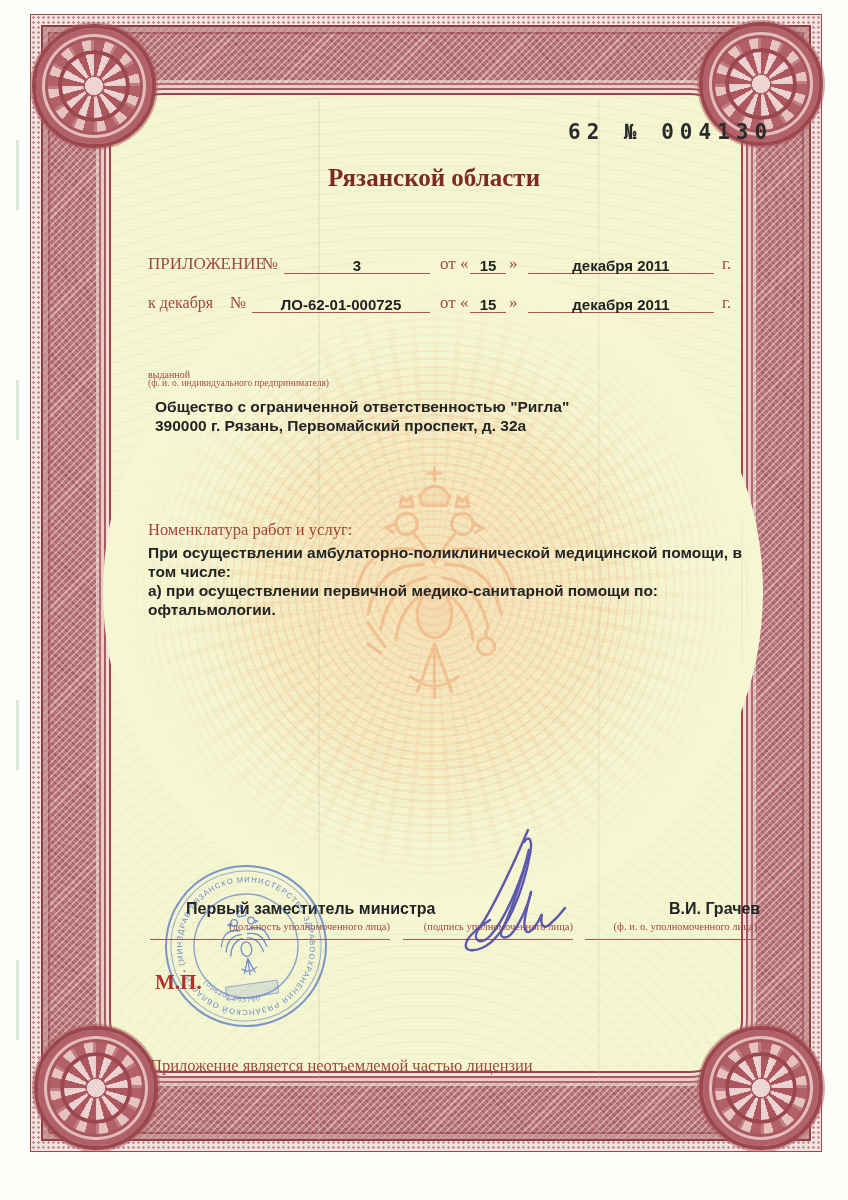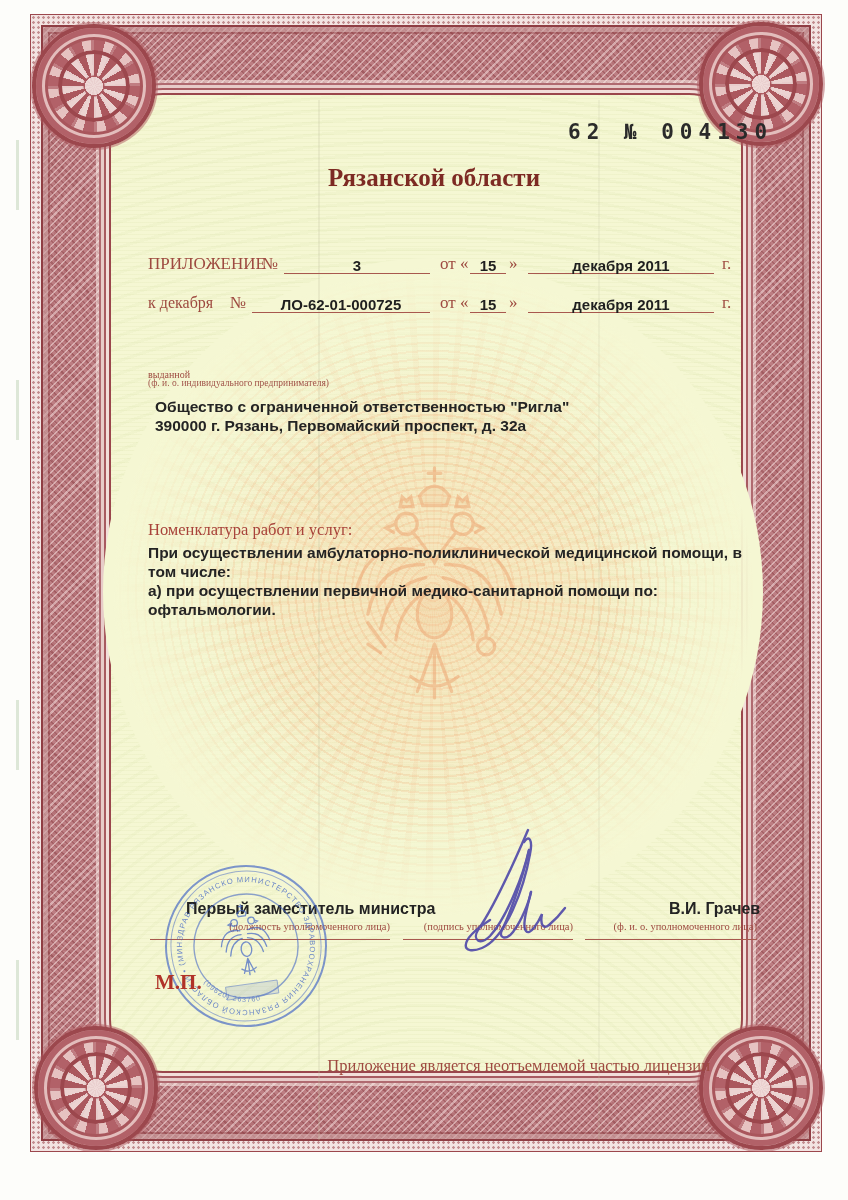--- a/index.html
+++ b/index.html
@@ -98,21 +98,21 @@
     font-size:15.5px;line-height:19px;color:#242424;
   }
   .nom-par .just{text-align:justify;}
   .signer{position:absolute;font-family:"Liberation Sans","DejaVu Sans",sans-serif;
           font-weight:bold;font-size:16px;color:#232323;white-space:nowrap;margin-left:36px;}
   .sig-line{position:absolute;top:938px;border-bottom:1px solid #a8584e;height:1px;}
   .cap{position:absolute;top:921px;font-size:10.5px;color:#9e4a40;text-align:right;white-space:nowrap;}
   .mp{position:absolute;left:155px;top:970px;font-size:21px;font-weight:bold;color:#b03228;z-index:8;}
   .stamp{position:absolute;left:158px;top:858px;z-index:6;opacity:.82;transform:rotate(-8deg);}
   .autograph{position:absolute;left:432px;top:824px;z-index:6;}
-  .foot-note{position:absolute;left:150px;top:1056px;width:560px;text-align:right;
+  .foot-note{position:absolute;left:150px;top:1056px;width:560px;text-align:left;
              font-size:16.5px;color:#9e4a40;}
   .imprint{position:absolute;left:230px;top:1160px;width:420px;text-align:center;
            font-size:8.5px;color:#b0554c;}
 </style>
 </head>
 <body>
 
 <div class="page">
 
   <div class="tick" style="top:140px;height:70px;"></div>

